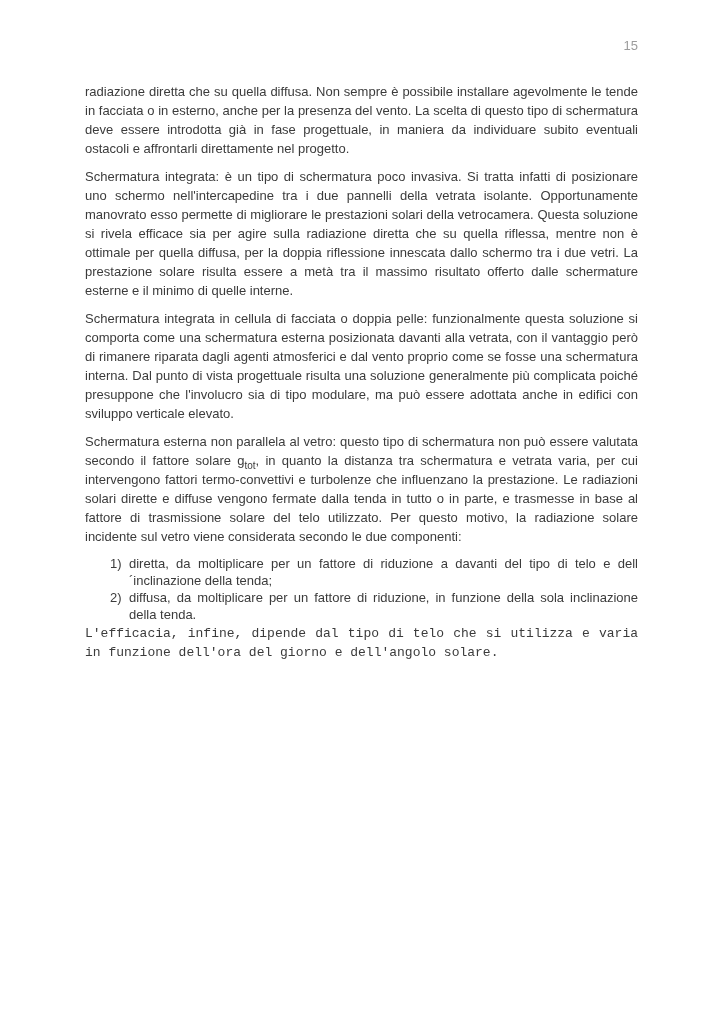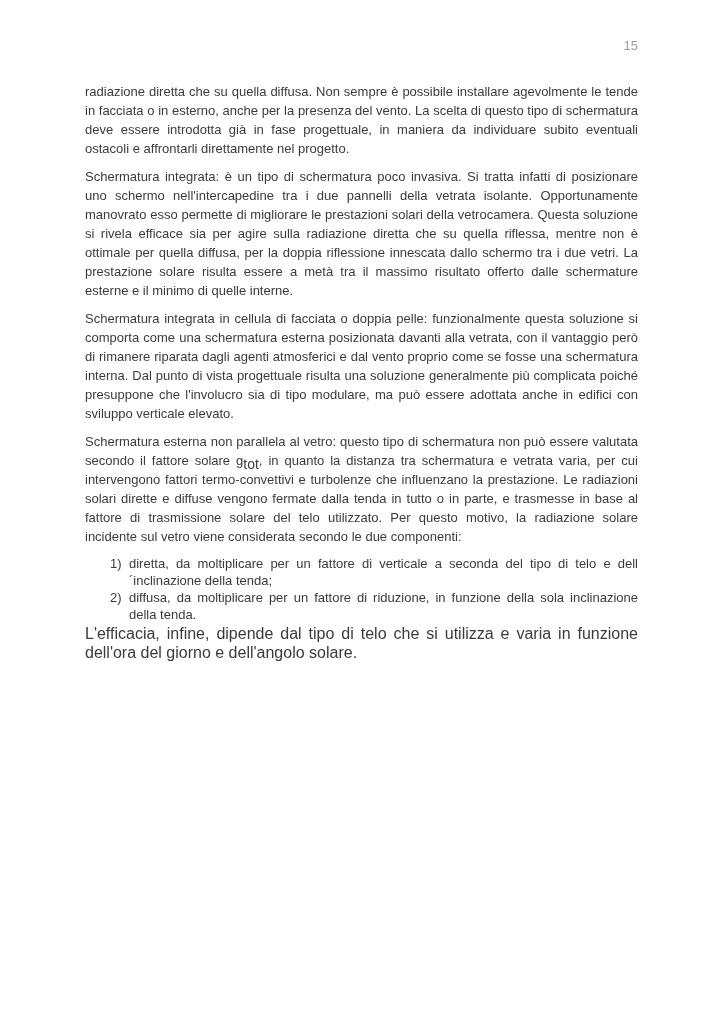--- a/index.html
+++ b/index.html
@@ -41,21 +41,21 @@
     margin: 0 0 9px 0;
     font-size: 13px;
     line-height: 19px;
     text-align: justify;
     color: var(--text);
   }
   .para .heading {
     text-underline-offset: 2px;
   }
   sub.gsub {
-    font-size: 14px;
+    font-size: 10px;
     line-height: 0;
   }
   .numbered-list {
     margin-top: 4px;
     padding-left: 25px;
   }
   .list-item {
     display: flex;
     font-size: 13px;
     line-height: 17px;
@@ -63,23 +63,24 @@
   .list-item .marker {
     flex: 0 0 19px;
     text-align: left;
   }
   .list-item .li-text {
     flex: 1;
     text-align: justify;
   }
   .closing {
     margin: 1px 0 14px 0;
-    font-size: 16px;
+    font-size: 13px;
     line-height: 19px;
     text-align: justify;
+    font-family: Liberation Mono, monospace;
   }
 </style>
 </head>
 <body>
 
 <div class="page">
   <div class="content">
 
     <div class="page-number">15</div>
 
@@ -87,21 +88,21 @@
 
     <p class="para"><span class="heading">Schermatura integrata:</span><span> è un tipo di schermatura poco invasiva. Si tratta infatti di posizionare uno schermo nell'intercapedine tra i due pannelli della vetrata isolante. Opportunamente manovrato esso permette di migliorare le prestazioni solari della vetrocamera. Questa soluzione si rivela efficace sia per agire sulla radiazione diretta che su quella riflessa, mentre non è ottimale per quella diffusa, per la doppia riflessione innescata dallo schermo tra i due vetri. La prestazione solare risulta essere a metà tra il massimo risultato offerto dalle schermature esterne e il minimo di quelle interne.</span></p>
 
     <p class="para"><span class="heading">Schermatura integrata in cellula di facciata o doppia pelle:</span><span> funzionalmente questa soluzione si comporta come una schermatura esterna posizionata davanti alla vetrata, con il vantaggio però di rimanere riparata dagli agenti atmosferici e dal vento proprio come se fosse una schermatura interna. Dal punto di vista progettuale risulta una soluzione generalmente più complicata poiché presuppone che l'involucro sia di tipo modulare, ma può essere adottata anche in edifici con sviluppo verticale elevato.</span></p>
 
     <p class="para"><span class="heading">Schermatura esterna non parallela al vetro:</span><span> questo tipo di schermatura non può essere valutata secondo il fattore solare g</span><sub class="gsub">tot</sub><span>, in quanto la distanza tra schermatura e vetrata varia, per cui intervengono fattori termo-convettivi e turbolenze che influenzano la prestazione. Le radiazioni solari dirette e diffuse vengono fermate dalla tenda in tutto o in parte, e trasmesse in base al fattore di trasmissione solare del telo utilizzato. Per questo motivo, la radiazione solare incidente sul vetro viene considerata secondo le due componenti:</span></p>
 
     <div class="numbered-list">
       <div class="list-item">
         <span class="marker">1)</span>
-        <span class="li-text">diretta, da moltiplicare per un fattore di verticale a seconda del tipo di telo e dell´inclinazione della tenda;</span>
+        <span class="li-text">diretta, da moltiplicare per un fattore di riduzione a davanti del tipo di telo e dell´inclinazione della tenda;</span>
       </div>
       <div class="list-item">
         <span class="marker">2)</span>
         <span class="li-text">diffusa, da moltiplicare per un fattore di riduzione, in funzione della sola inclinazione della tenda.</span>
       </div>
     </div>
 
     <p class="closing">L'efficacia, infine, dipende dal tipo di telo che si utilizza e varia in funzione dell'ora del giorno e dell'angolo solare.</p>
 
   </div>

